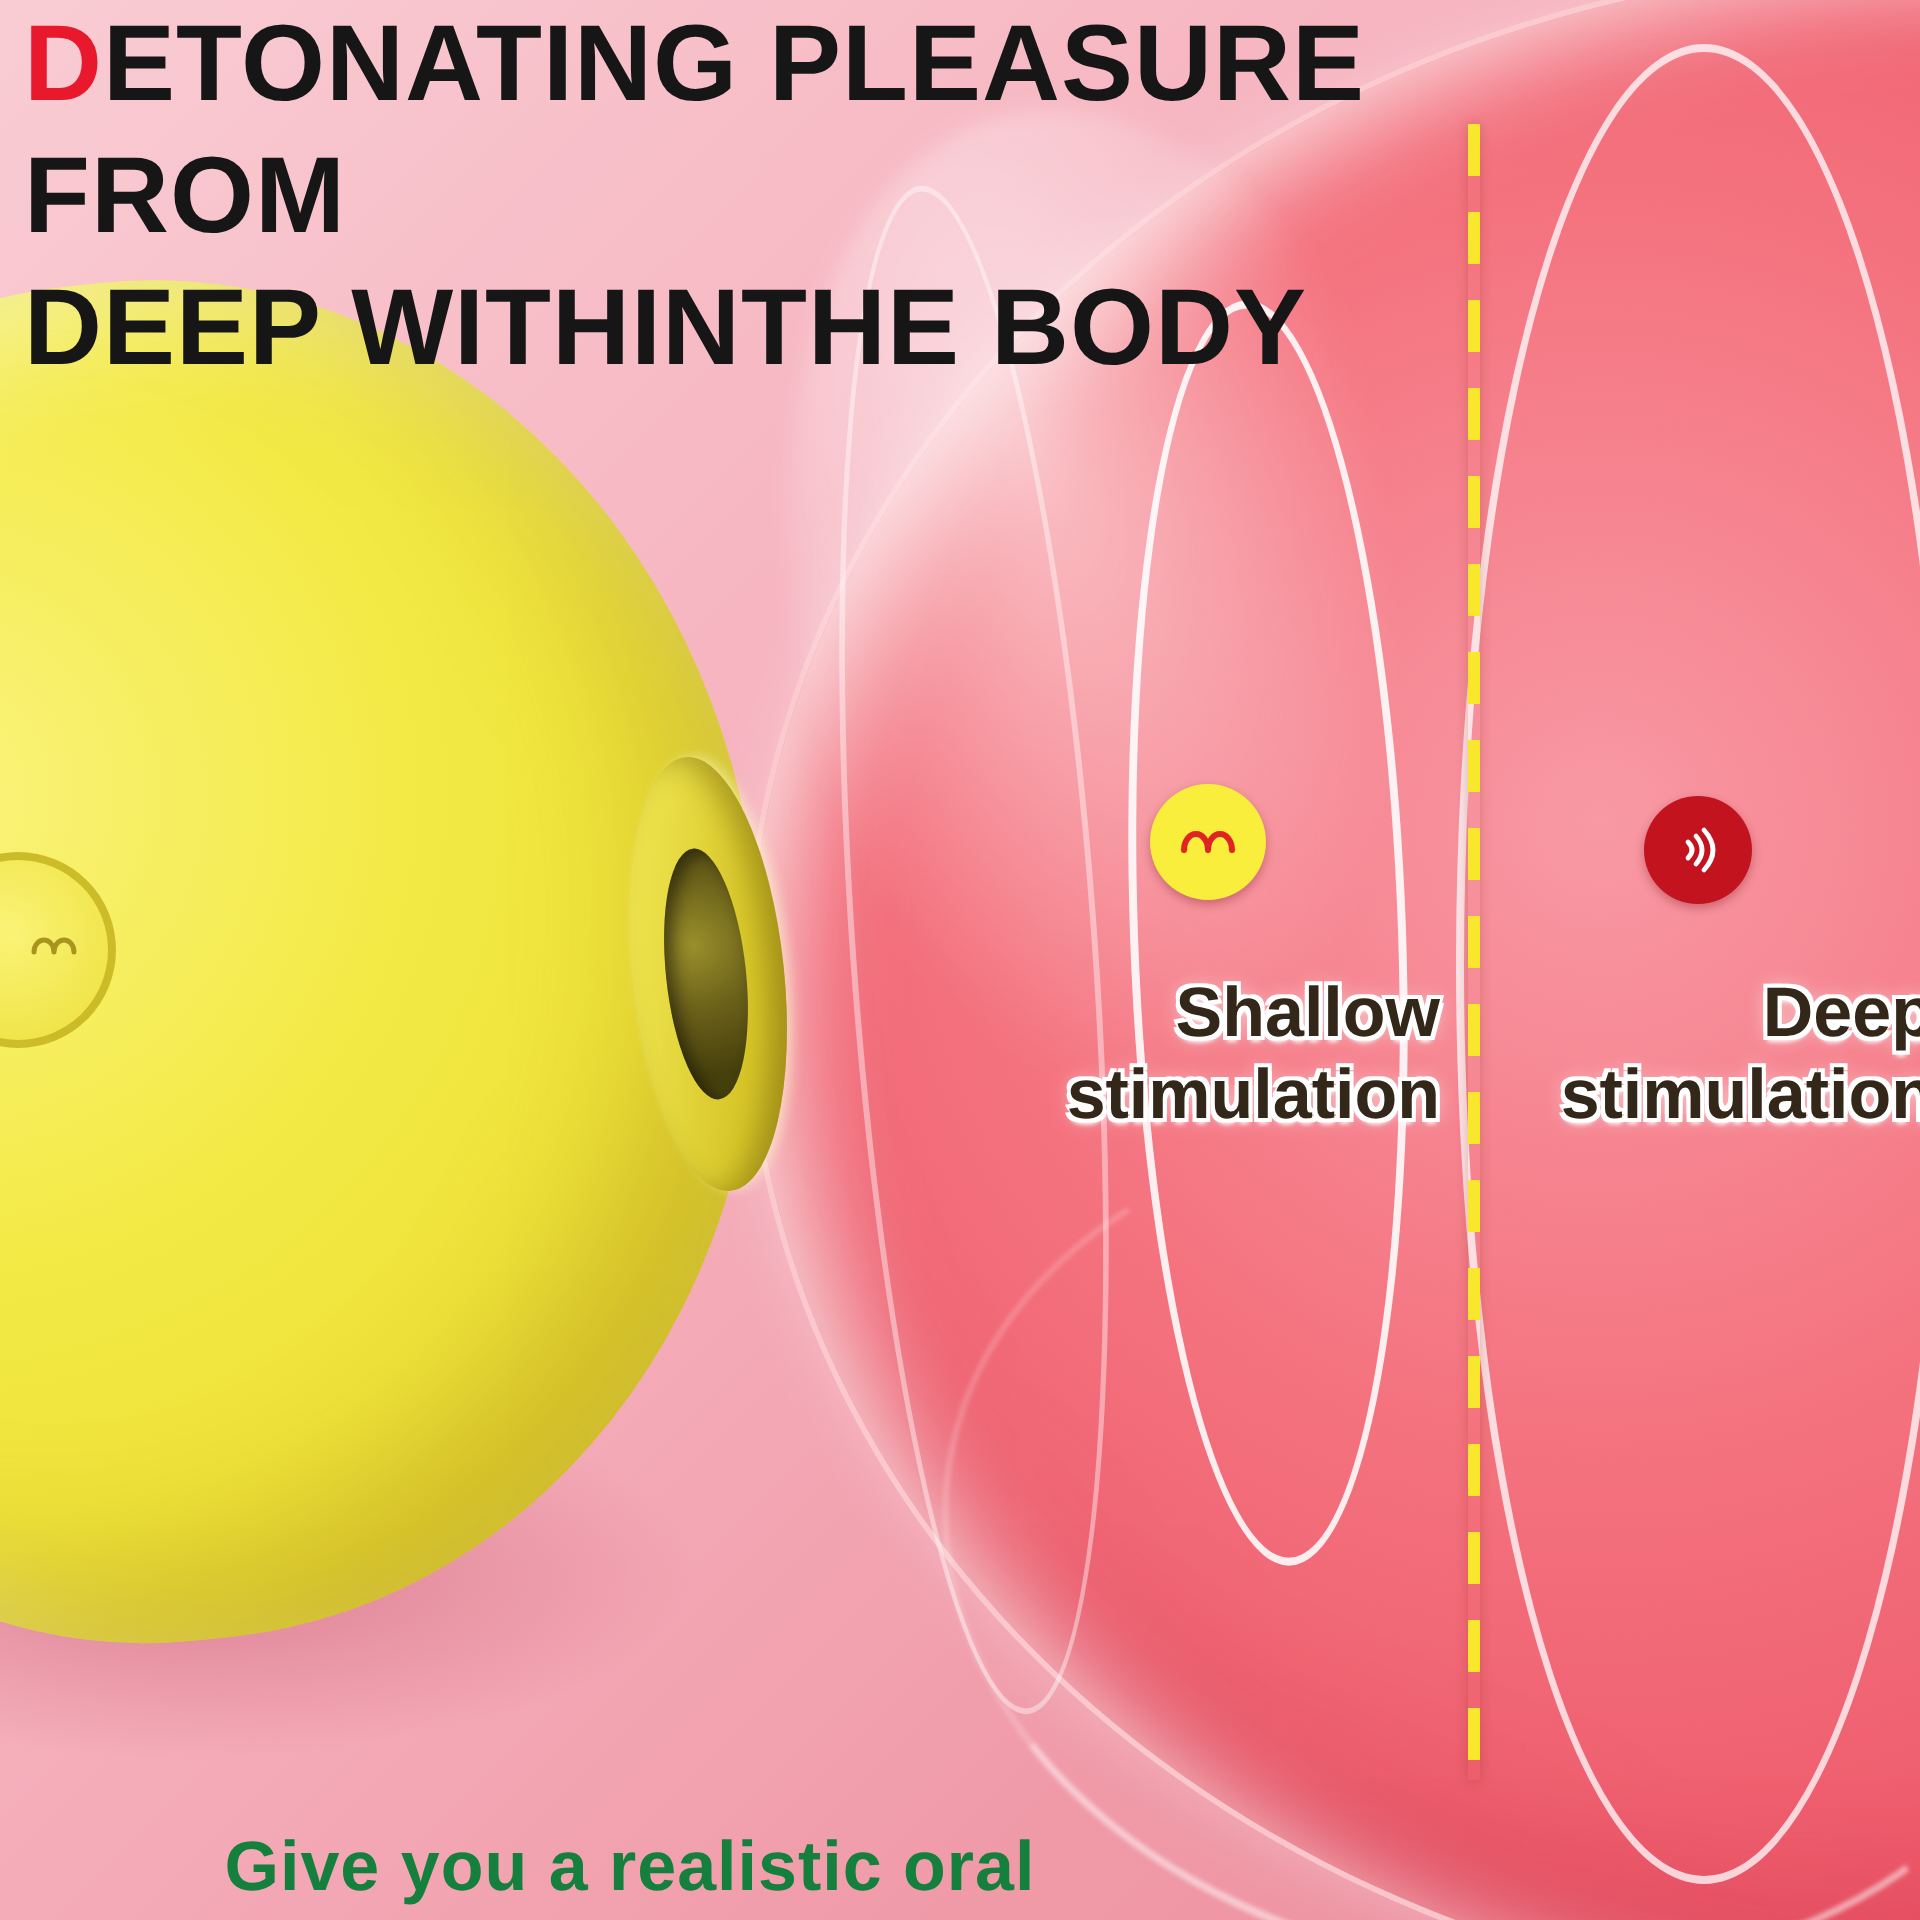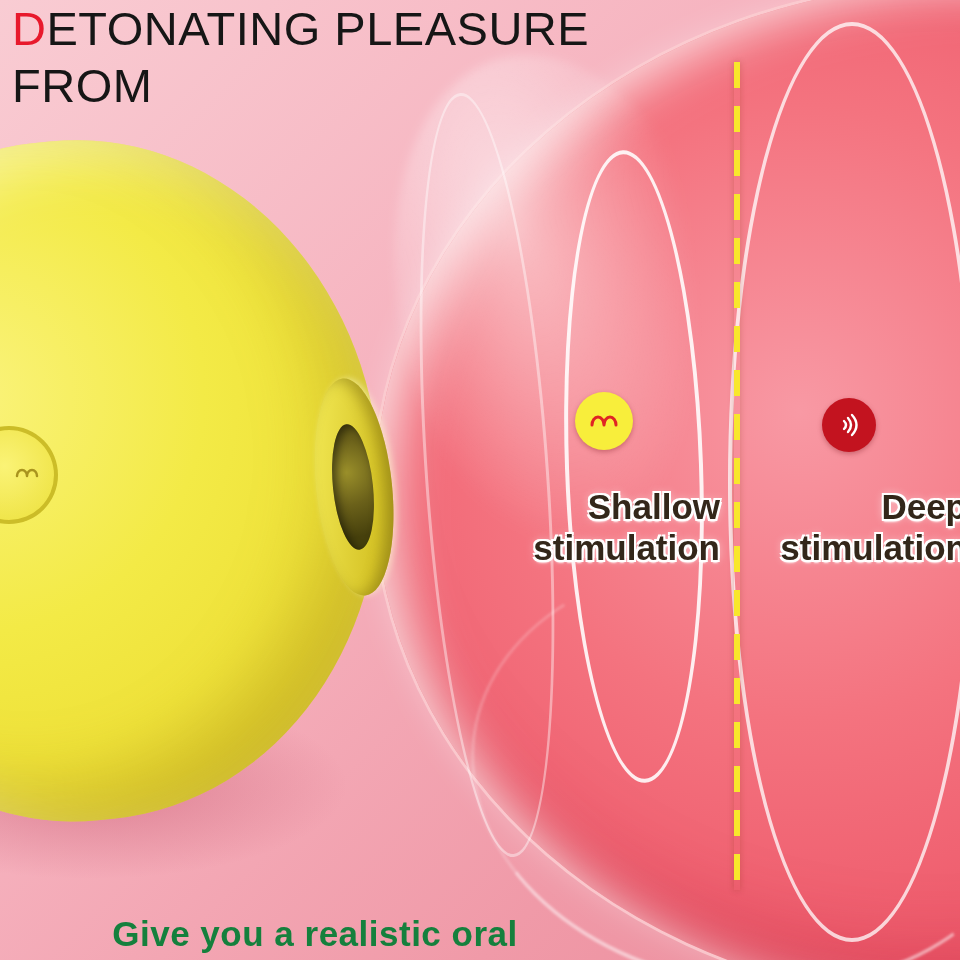--- a/index.html
+++ b/index.html
@@ -70,21 +70,21 @@
   .mouth-hole{
     left:333px;top:424px;width:40px;height:126px;border-radius:50%;
     background:radial-gradient(circle at 38% 38%, #9a8f2a 0%, #6b611a 40%, #46400c 80%);
     transform:rotate(-6deg);
     box-shadow:inset 4px 3px 8px rgba(0,0,0,0.45);
   }
 
   
   .headline{
     left:12px;top:0;width:700px;
-    font-size:47px;font-weight:400;line-height:1.22;color:#161616;letter-spacing:0.5px;
+    font-size:54px;font-weight:700;line-height:1.22;color:#161616;letter-spacing:0.5px;
   }
   .headline .accent{color:#e8192c;}
 
   
   .zone-label{
     width:224px;text-align:right;font-size:35px;font-weight:800;line-height:1.18;
     color:#33271a;
     text-shadow:-2px -2px 0 #fff, 2px -2px 0 #fff, -2px 2px 0 #fff, 2px 2px 0 #fff,
                 0 3px 2px rgba(255,255,255,0.9), 0 0 10px rgba(255,255,255,0.7);
   }
@@ -123,20 +123,21 @@
   <div class="abs device-button">
     <svg width="26" height="26" viewBox="0 0 26 26">
       <path d="M3 16 a5 6 0 0 1 10 0 M13 16 a5 6 0 0 1 10 0" fill="none" stroke="#a9941e" stroke-width="2.5" stroke-linecap="round"></path>
     </svg>
   </div>
   <div class="abs mouth-outer"></div>
   <div class="abs mouth-hole"></div>
 
   <div class="abs headline">
     <div><span class="accent">D</span><span>ETONATING PLEASURE FROM</span></div>
+    <div>DEEP WITHINTHE BODY</div>
   </div>
 
   <div class="abs zone-icon icon-shallow">
     <svg width="34" height="34" viewBox="0 0 34 34">
       <path d="M5 21 a6 8 0 0 1 12 0 M17 21 a6 8 0 0 1 12 0" fill="none" stroke="#e02424" stroke-width="3" stroke-linecap="round"></path>
     </svg>
   </div>
   <div class="abs zone-label label-shallow">
     <div>Shallow</div>
     <div>stimulation</div>

